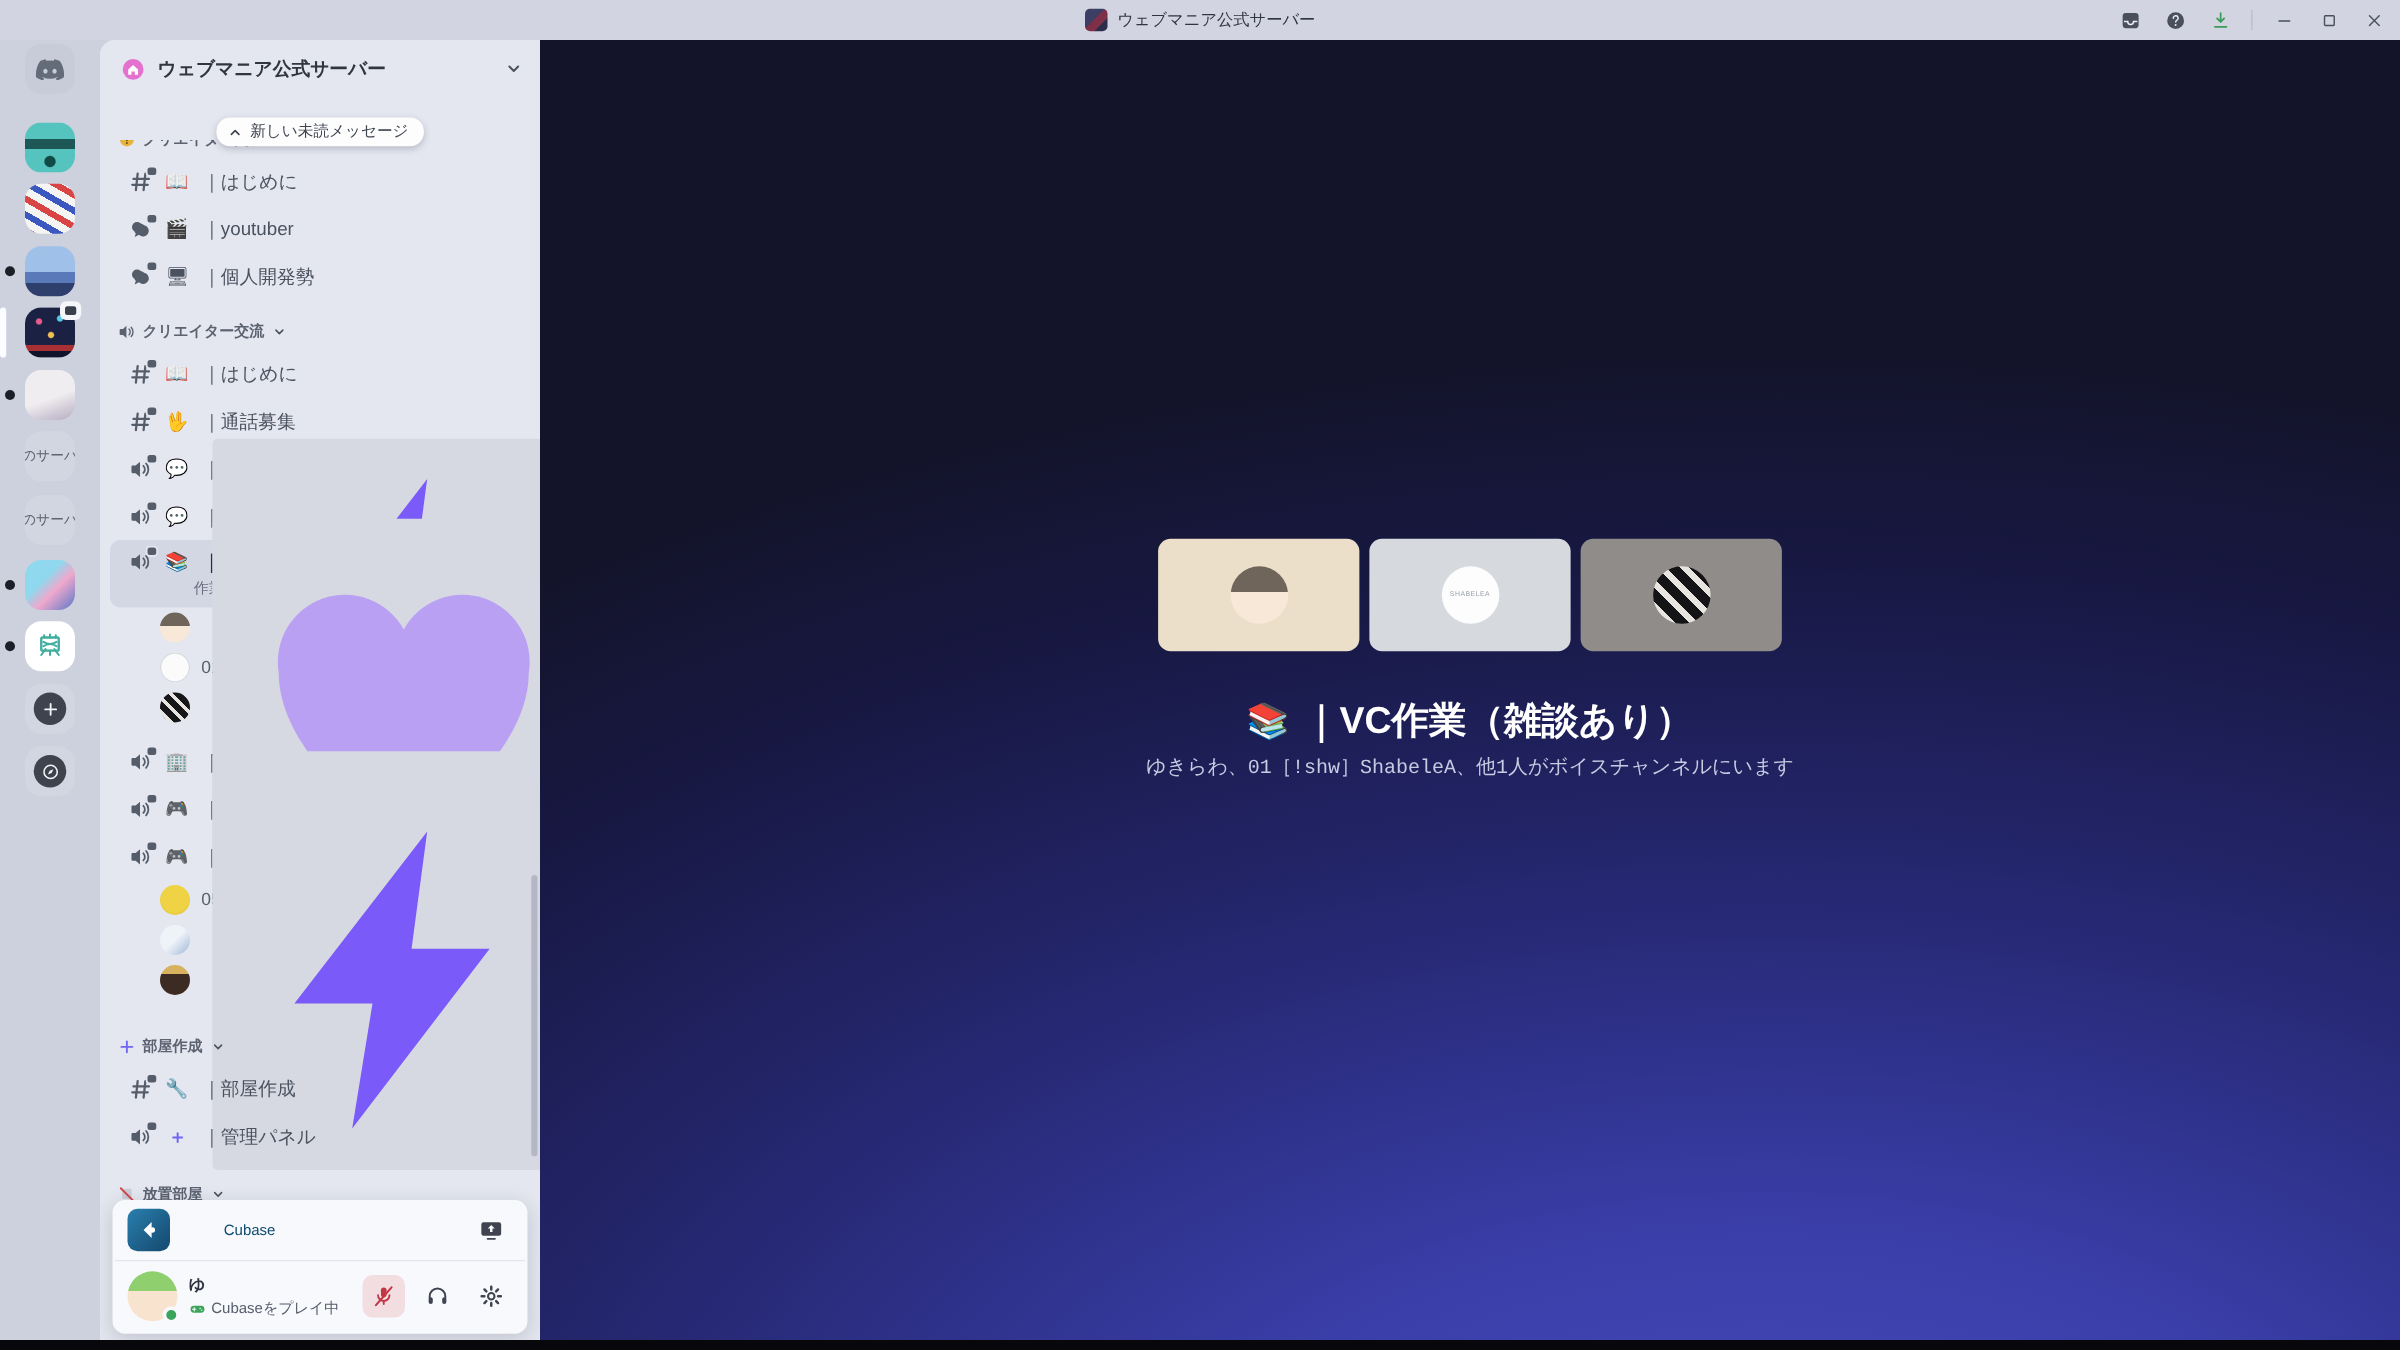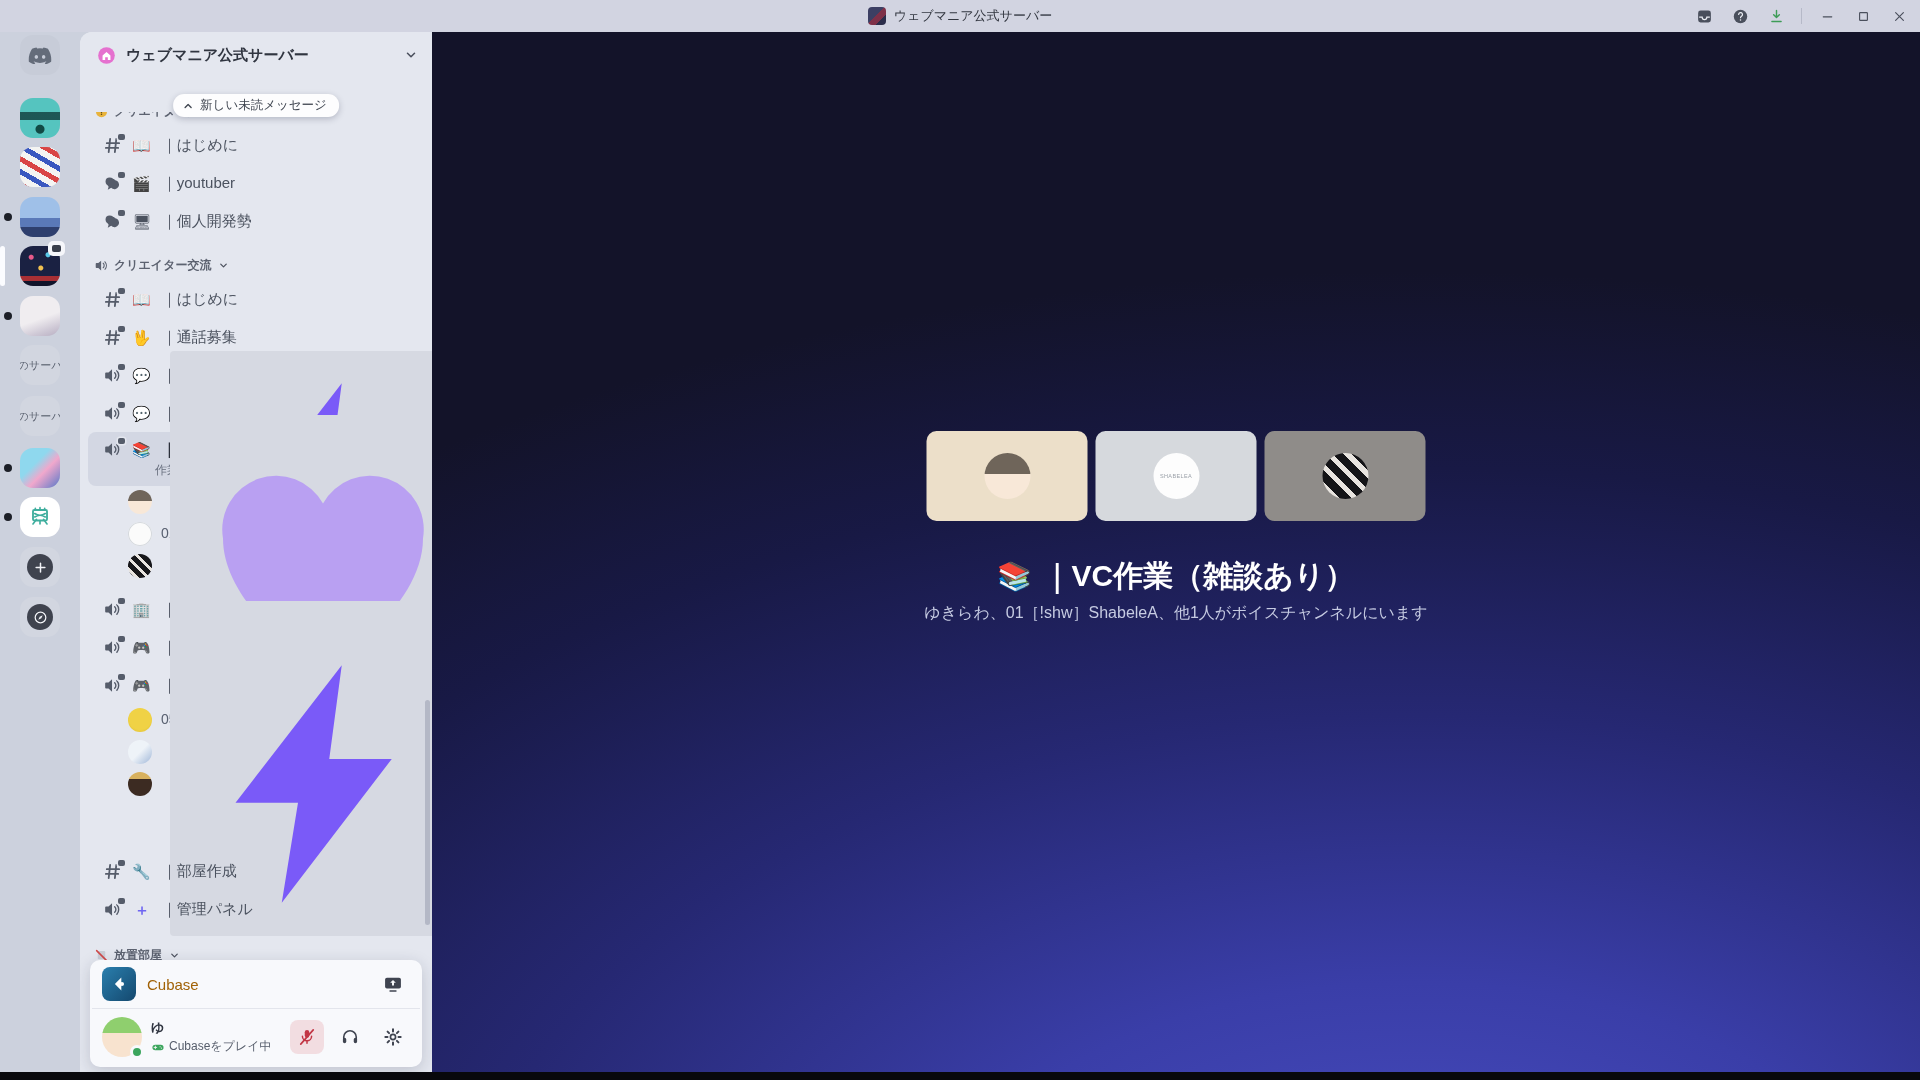--- a/index.html
+++ b/index.html
@@ -87,21 +87,21 @@
   .badge svg { width:12px; height:12px; }
   .mem-icons { margin-left:auto; display:flex; align-items:center; gap:7px; color:#3f4550; }
 
   #scroll-thumb { position:absolute; right:2px; top:668px; width:5px; height:225px; border-radius:3px; background:#b4b8c6; z-index:2; }
 
   
   #user-card { position:absolute; left:10px; right:10px; bottom:5px; background:#f8f9fc; border-radius:10px; box-shadow:0 4px 16px rgba(30,35,60,.18); z-index:6; }
   #activity-row { display:flex; align-items:center; gap:11px; padding:7px 12px; }
   #cubase-icon { width:34px; height:34px; border-radius:8px; background:linear-gradient(135deg,#2a7fae,#14486e); display:flex; align-items:center; justify-content:center; flex:none; }
   #cubase-icon svg { width:22px; height:22px; }
-  #activity-name { font-size:15px; color:#a16207; flex:1; }
+  #activity-name { font-size:12px; color:#0c4a6e; flex:1;margin-left:32px; }
   .uc-btn { width:34px; height:34px; border-radius:8px; display:flex; align-items:center; justify-content:center; color:#3f4450; cursor:pointer; flex:none; }
   .uc-btn svg { width:20px; height:20px; }
   .uc-btn.mic-off { background:#f2dde1; color:#c23645; }
   #uc-divider { height:1px; background:#e3e5ec; margin:0 2px; }
   #user-row { display:flex; align-items:center; gap:9px; padding:8px 12px 10px; }
   #user-avatar { position:relative; width:40px; height:40px; flex:none; }
   #user-avatar .av-s { width:40px; height:40px; }
   #online-dot { position:absolute; right:-2px; bottom:-2px; width:14px; height:14px; border-radius:50%; background:#3ba55d; border:3px solid #f8f9fc; }
   #user-texts { flex:1; min-width:0; }
   #user-name { font-size:13px; font-weight:700; color:#2f3440; }
@@ -113,21 +113,21 @@
     background:radial-gradient(115% 95% at 66% 118%, #4a4fc4 0%, #3a3ea8 28%, #262873 55%, #181945 80%, #131329 100%); z-index:5; }
   #tiles { position:absolute; top:399px; left:50%; transform:translateX(-50%); display:flex; gap:8px; }
   .tile { width:161px; height:90px; border-radius:10px; display:flex; align-items:center; justify-content:center; }
   .tile-av { width:46px; height:46px; border-radius:50%; display:flex; align-items:center; justify-content:center; overflow:hidden; }
   .tile-av.yukirawa-lg { background:linear-gradient(180deg,#6f655a 0 45%,#f8e8d8 45%); }
   .tile-av.shabelea-lg { background:#fdfdfd; }
   .tile-av.shabelea-lg span { font-size:5.5px; color:#9aa0a8; letter-spacing:.4px; }
   .tile-av.t-lg { background:repeating-linear-gradient(45deg,#141417 0 8px,#e8e4df 8px 13px); }
   #vc-heading { position:absolute; top:524px; left:0; right:0; text-align:center; color:#fff; font-size:30px; font-weight:700; }
   #vc-heading .h-emoji { font-size:28px; margin-right:10px; }
-  #vc-subtitle { position:absolute; top:571px; left:0; right:0; text-align:center; color:#c6cbe2; font-size:16px; }
+  #vc-subtitle { position:absolute; top:571px; left:0; right:0; text-align:center; color:#c6cbe2; font-size:16px;font-family:Liberation Mono, monospace; }
   #join-btn { position:absolute; top:613px; left:50%; transform:translateX(-50%); background:#fff; color:#23262d; border:none; border-radius:8px; padding:10px 26px; font-size:15px; font-weight:600; font-family:"Liberation Sans",sans-serif; cursor:pointer; box-shadow:0 2px 8px rgba(0,0,10,.25); white-space:nowrap; }
 
   #bottom-bar { position:absolute; left:0; bottom:0; width:1920px; height:8px; background:#08080c; z-index:60; }
 </style>
 </head>
 <body>
 
 <div id="screen">
 
   <div id="titlebar">
@@ -406,20 +406,33 @@
           <div class="av-s butahara"></div>
           <span class="mem-name">豚原長賢</span>
           <span class="badge">
             <span>
               <svg viewBox="0 0 24 24" style="width: 100%; height: 100%; display: block;">
                 <path d="M13.5 2.5L5 13.5h5l-1.3 8L17.5 10h-5z" fill="#7a5af8"></path>
               </svg>
             </span>
           </span>
           <span class="mem-icons"></span>
+        </div>
+        <div class="cat-row" style="top: 790px;">
+          <span class="cat-ic cat-plus">
+            <svg viewBox="0 0 24 24" style="width: 100%; height: 100%; display: block;">
+              <path d="M12 5v14M5 12h14" stroke="currentColor" stroke-width="2.4" stroke-linecap="round"></path>
+            </svg>
+          </span>
+          <span class="cat-label">部屋作成</span>
+          <span class="chev">
+            <svg viewBox="0 0 16 16" style="width: 100%; height: 100%; display: block;">
+              <path d="M4 6l4 4 4-4" stroke="currentColor" stroke-width="1.8" fill="none" stroke-linecap="round" stroke-linejoin="round"></path>
+            </svg>
+          </span>
         </div>
         <div class="ch-row" style="top: 820px;">
           <span class="ch-type locked"><svg viewBox="0 0 20 20">
               <path d="M7.5 3L6 17M14 3l-1.5 14M4 7.5h13M3 12.5h13" stroke="currentColor" stroke-width="1.9" fill="none" stroke-linecap="round"></path>
             </svg></span>
           <span class="ch-emoji">🔧</span>
           <span class="ch-label">｜部屋作成</span>
         </div>
         <div class="ch-row" style="top: 858px;">
           <span class="ch-type locked"><svg viewBox="0 0 20 20">

